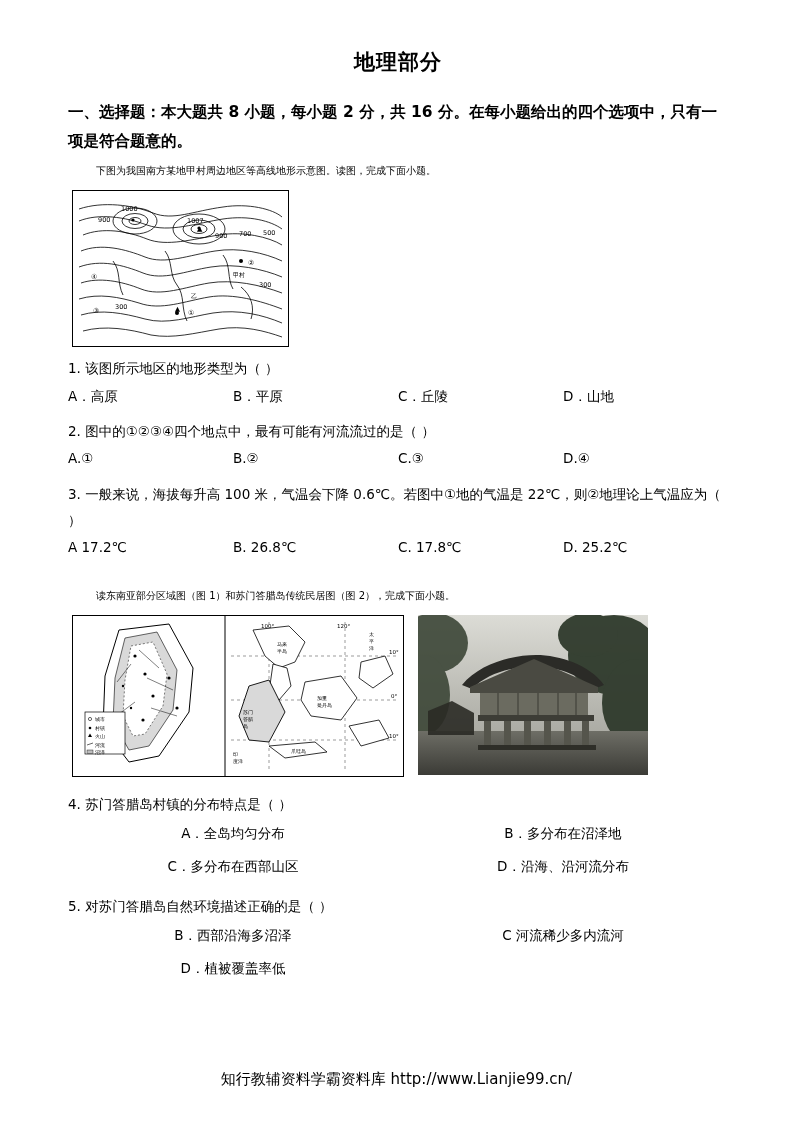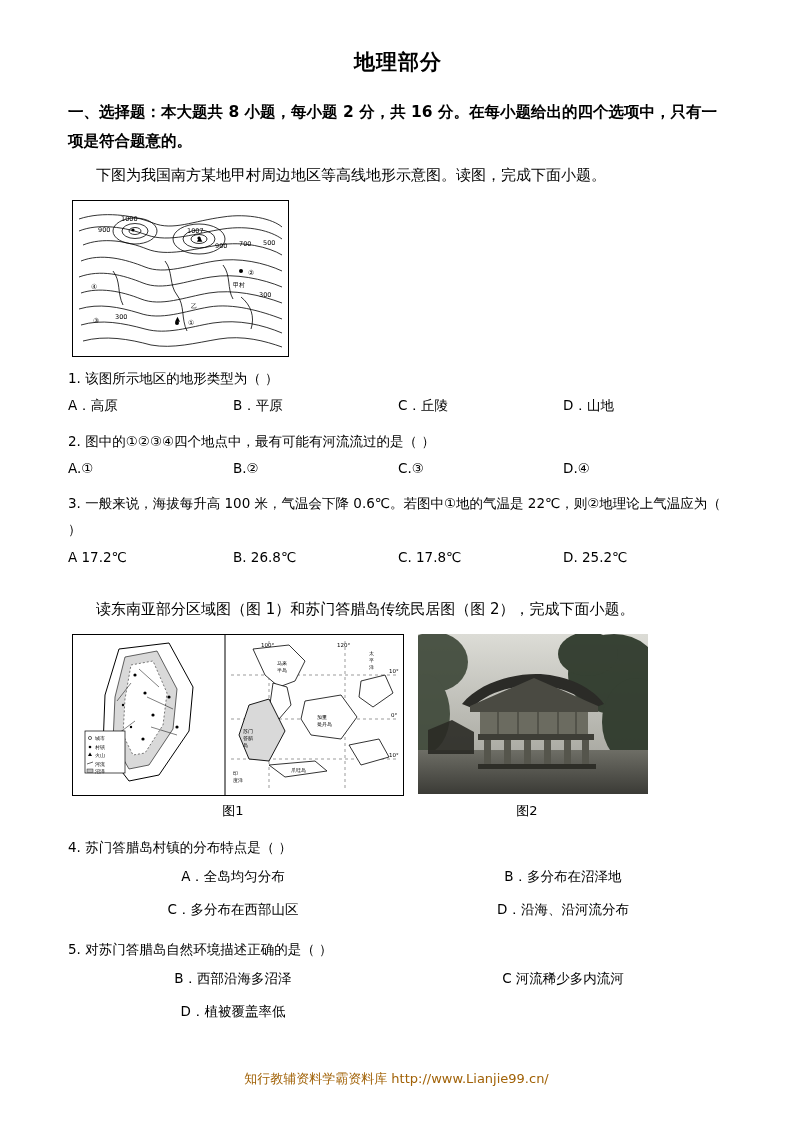--- a/index.html
+++ b/index.html
@@ -36,21 +36,21 @@
     margin-bottom: 22px;
     font-family: "DejaVu Sans", sans-serif;
   }
   .section-heading {
     font-size: 15.5px;
     font-weight: bold;
     line-height: 1.85;
     font-family: "DejaVu Sans", sans-serif;
   }
   .lead-in {
-    font-size: 15px;
+    font-size: 10px;
     text-indent: 28px;
     line-height: 1.9;
     margin: 6px 0 4px 0;
     font-family: "DejaVu Sans", sans-serif;
   }
   .question {
     font-size: 13.5px;
     line-height: 1.95;
     margin-top: 8px;
     font-family: "DejaVu Sans", sans-serif;
@@ -79,22 +79,22 @@
     margin-top: 6px;
   }
   .fig-cap-1 { width: 330px; text-align: center; }
   .fig-cap-2 { width: 230px; text-align: center; }
   .watermark {
     position: absolute;
     left: 0;
     top: 1070px;
     width: 793px;
     text-align: center;
-    font-size: 13px;
-    color: #a16207;
+    font-size: 15px;
+    color: #000000;
     font-family: "DejaVu Sans", sans-serif;
   }
   
   .contour-box {
     width: 215px;
     height: 155px;
     border: 1.2px solid #000;
     position: relative;
     background: #fff;
     overflow: hidden;
@@ -359,24 +359,20 @@
             <rect x="146" y="106" width="7" height="26"></rect>
             <rect x="164" y="106" width="7" height="26"></rect>
           </g>
           <rect x="60" y="130" width="118" height="5" fill="#2e2e28"></rect>
 
           <path d="M10,96 L34,86 L56,98 L56,120 L10,120 Z" fill="#2a2a25" opacity="0.9"></path>
         </svg>
       </div>
     </div>
 
-    <div class="fig-caption-row">
-      <div class="fig-cap-1">图1</div>
-      <div class="fig-cap-2" style="margin-left:14px;">图2</div>
-    </div>
 
     <div class="question" style="margin-top:14px;">
       <span>4.</span>
       <span>苏门答腊岛村镇的分布特点是（      ）</span>
     </div>
     <div class="options-2col">
       <div>A．全岛均匀分布</div>
       <div>B．多分布在沼泽地</div>
       <div>C．多分布在西部山区</div>
       <div>D．沿海、沿河流分布</div>

